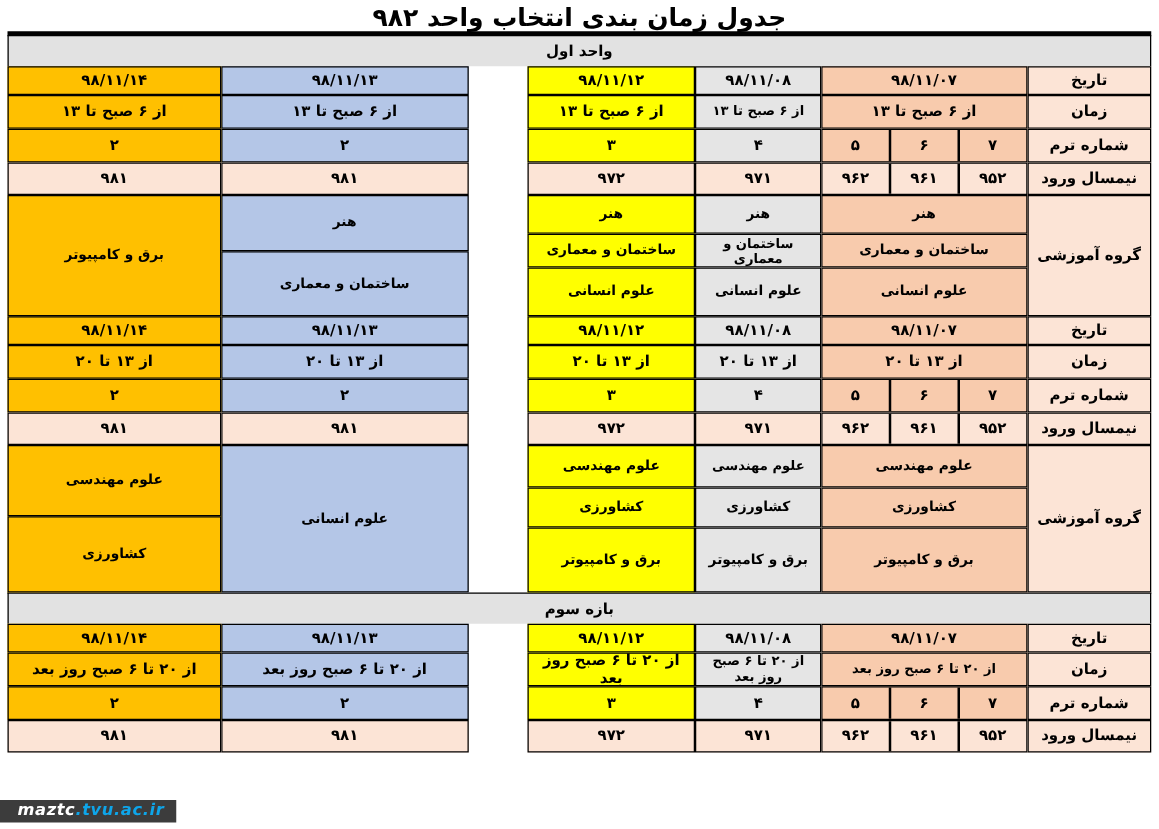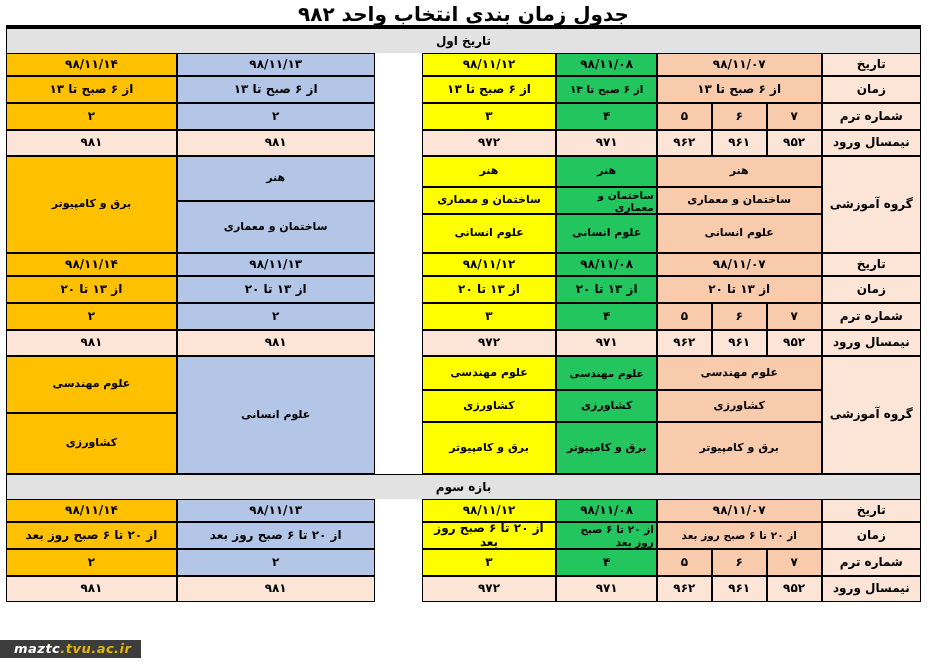--- a/index.html
+++ b/index.html
@@ -24,51 +24,51 @@
   .w-lb{width:10.87%;} .w-pe{width:18.00%;} .w-cy{width:10.98%;}
   .w-ye{width:19.87%;padding-left:47px;} .w-la{width:21.62%;justify-content:flex-end;} .w-or{width:18.66%;}
   .cell{
     box-sizing:border-box;border:1px solid #000;display:flex;
     align-items:center;justify-content:center;font-weight:bold;
     font-size:12px;text-align:center;line-height:1.15;padding:0 2px;
   }
   .h-date{height:23px;} .h-time{height:27px;} .h-term{height:27px;} .h-entry{height:26px;}
   .fill{flex:1;}
   .c-or{background:#FFC000;} .c-la{background:#B4C6E7;} .c-ye{background:#FFFF00;}
-  .c-cy{background:#22c55e;text-align:right;} .c-pe{background:#F8CBAD;} .c-lb{background:#FCE4D6;}
+  .c-cy{background:#e5e5e5;} .c-pe{background:#F8CBAD;} .c-lb{background:#FCE4D6;}
   .c-cream{background:#FCE4D6;}
   .split{padding:0;}
   .sub{
     flex:1;height:100%;display:flex;align-items:center;justify-content:center;
   }
   .sub + .sub{border-inline-start:2px solid #000;}
   .gstack{display:flex;flex-direction:column;flex:1;}
   .gcell{font-size:11px;}
   .small{font-size:10.5px;}
   .footer-row{
     height:30px;background:#D9D9D9;border:1px solid #000;display:flex;
     align-items:center;justify-content:center;font-weight:bold;font-size:12px;
   }
   .watermark{
     position:absolute;left:0;bottom:5px;background:#3C3C3C;
     padding:1px 10px 2px 14px;direction:ltr;font-style:italic;
     font-weight:bold;font-size:13px;letter-spacing:0.5px;
   }
   .wm-prefix{color:#FFFFFF;}
-  .wm-suffix{color:#eab308;}
+  .wm-suffix{color:#0ea5e9;}
 </style>
 </head>
 <body>
 
 <div class="page">
 
   <div class="title-bar">جدول زمان بندی  انتخاب واحد ۹۸۲</div>
 
   <div>
-    <div class="band-header">تاریخ اول</div>
+    <div class="band-header">واحد اول</div>
     <div class="band-grid bg1">
       <div class="col w-lb">
         <div class="cell c-lb h-date">تاریخ</div>
         <div class="cell c-lb h-time">زمان</div>
         <div class="cell c-lb h-term">شماره ترم</div>
         <div class="cell c-lb h-entry">نیمسال ورود</div>
         <div class="cell c-lb fill">گروه آموزشی</div>
       </div>
       <div class="col w-pe">
         <div class="cell c-pe h-date">۹۸/۱۱/۰۷</div>

